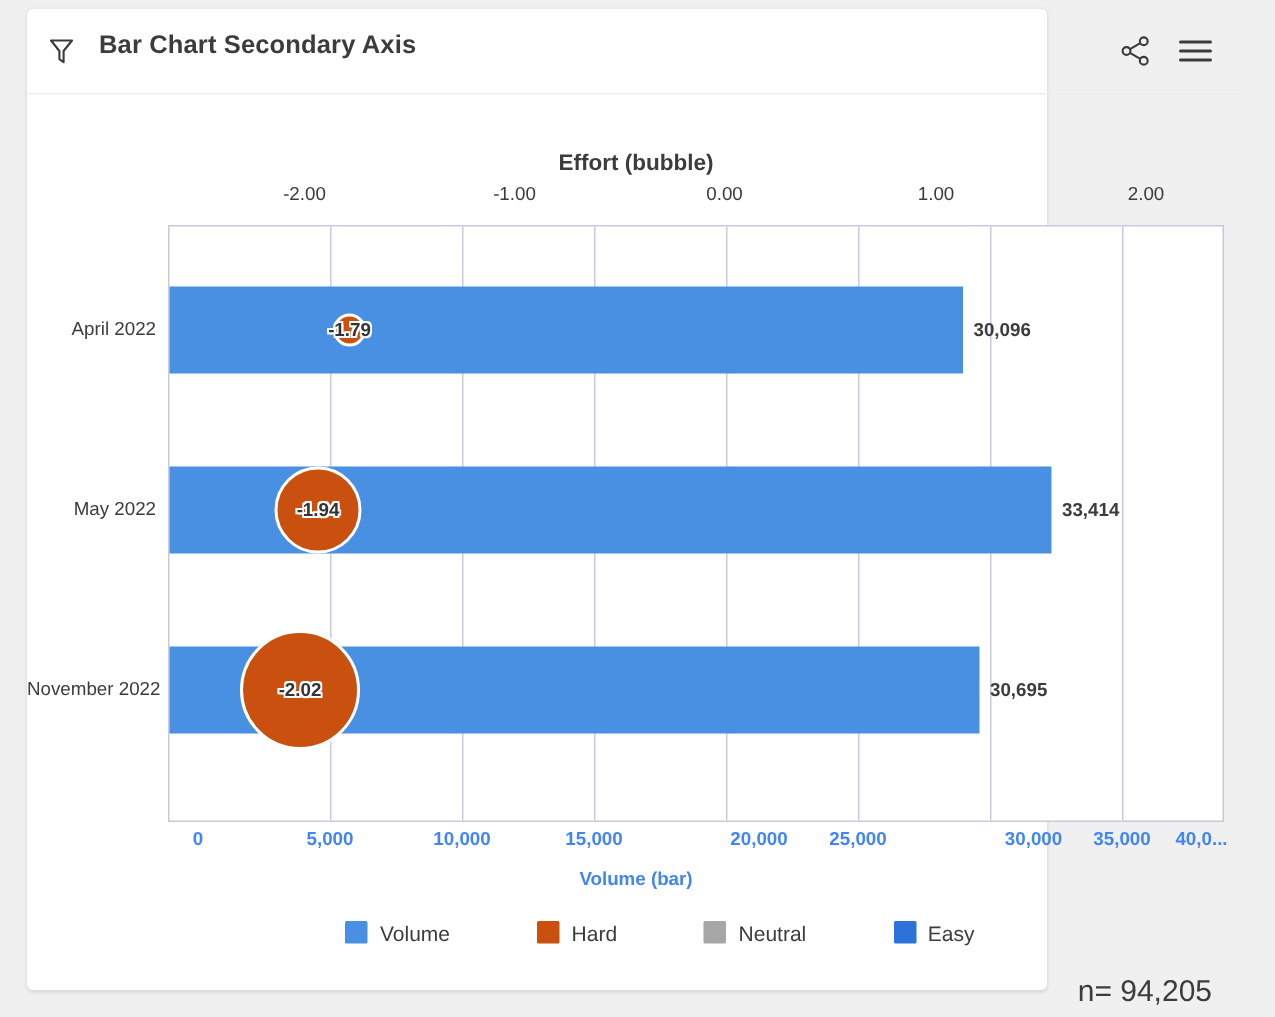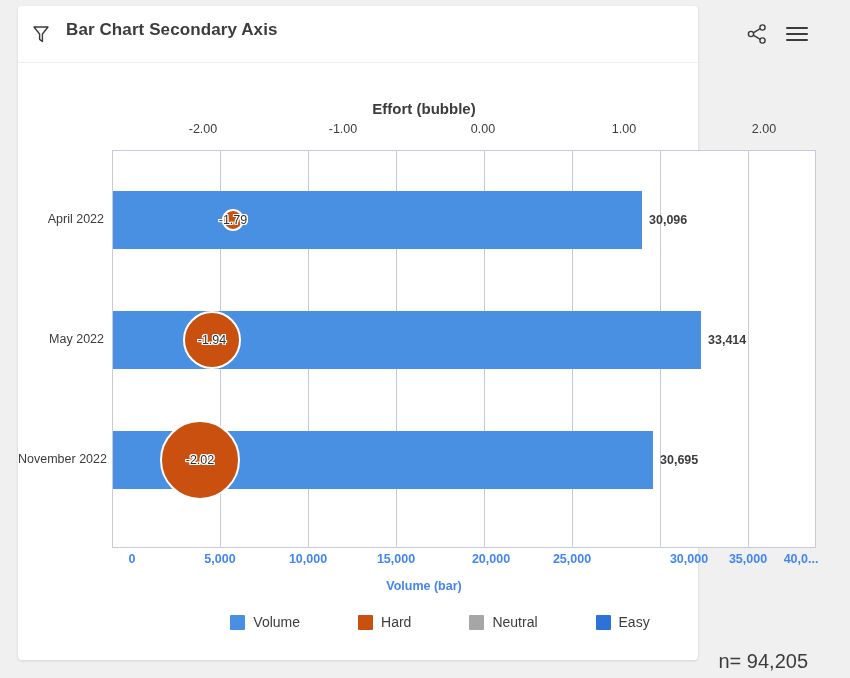--- a/index.html
+++ b/index.html
@@ -84,39 +84,39 @@
   }
   .bubble{
     position:absolute;
     border-radius:50%;
     background:#c9500f;
     border:2px solid #ffffff;
     box-sizing:border-box;
     display:flex; align-items:center; justify-content:center;
   }
   .bubble-label{
-    font-size:12.5px; font-weight:normal; color:#333333;
+    font-size:12.5px; font-weight:bold; color:#333333;
     text-shadow:
       -1.2px -1.2px 0 #fff, 1.2px -1.2px 0 #fff,
       -1.2px  1.2px 0 #fff, 1.2px  1.2px 0 #fff,
        0 -1.2px 0 #fff, 0 1.2px 0 #fff,
       -1.2px 0 0 #fff, 1.2px 0 0 #fff;
     white-space:nowrap;
   }
   .cat-label{
     position:absolute; left:0; width:86px; text-align:right;
     font-size:12.5px; color:#3c3c3c;
     white-space:nowrap;
   }
   
   .legend{
     position:absolute; top:552px; left:0; width:812px;
     display:flex; justify-content:center; align-items:center; gap:26px;
   }
-  .legend-item{display:flex; align-items:flex-end; gap:8px; cursor:pointer;padding-left:32px;}
+  .legend-item{display:flex; align-items:flex-start; gap:8px; cursor:pointer;padding-left:32px;}
   .legend-swatch{width:15px;height:15px;border-radius:1px;}
   .legend-text{font-size:14px;color:#3c3c3c;}
   .footer-n{
     position:absolute; top:588px; right:22px;
     font-size:20px; color:#3c3c3c;
     white-space:nowrap;
   }
 </style>
 </head>
 <body>
@@ -186,21 +186,21 @@
       </div>
       <div class="bubble" style="left:47px;  top:269px; width:80px;  height:80px;">
         <span class="bubble-label">-2.02</span>
       </div>
     </div>
 
     <div class="bottom-tick" style="left:114px">0</div>
     <div class="bottom-tick" style="left:202px">5,000</div>
     <div class="bottom-tick" style="left:290px">10,000</div>
     <div class="bottom-tick" style="left:378px">15,000</div>
-    <div class="bottom-tick" style="left:473px">20,000</div>
+    <div class="bottom-tick" style="left:488px">20,000</div>
     <div class="bottom-tick" style="left:554px">25,000</div>
     <div class="bottom-tick" style="left:671px">30,000</div>
     <div class="bottom-tick" style="left:730px">35,000</div>
     <div class="bottom-tick" style="left:783px">40,0...</div>
 
     <div class="bottom-axis-title">Volume (bar)</div>
 
     <div class="legend">
       <div class="legend-item">
         <span class="legend-swatch" style="background:#4a90e2"></span>

